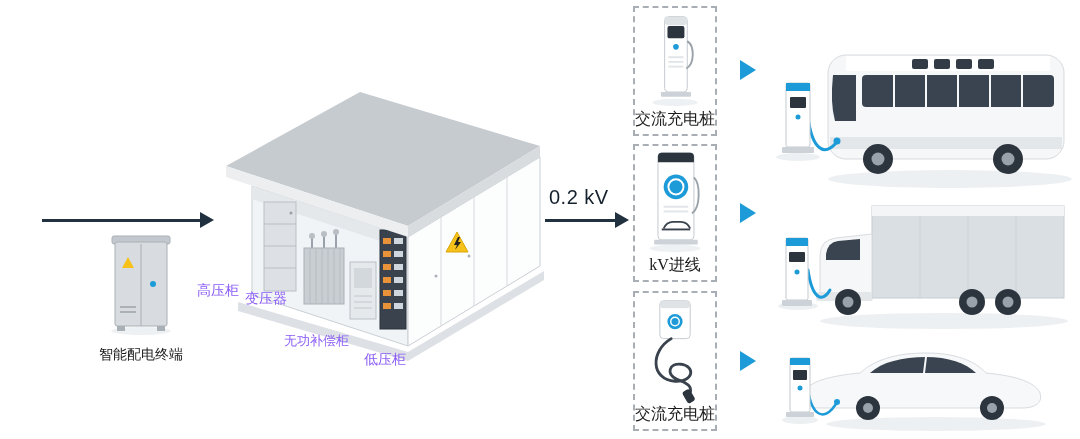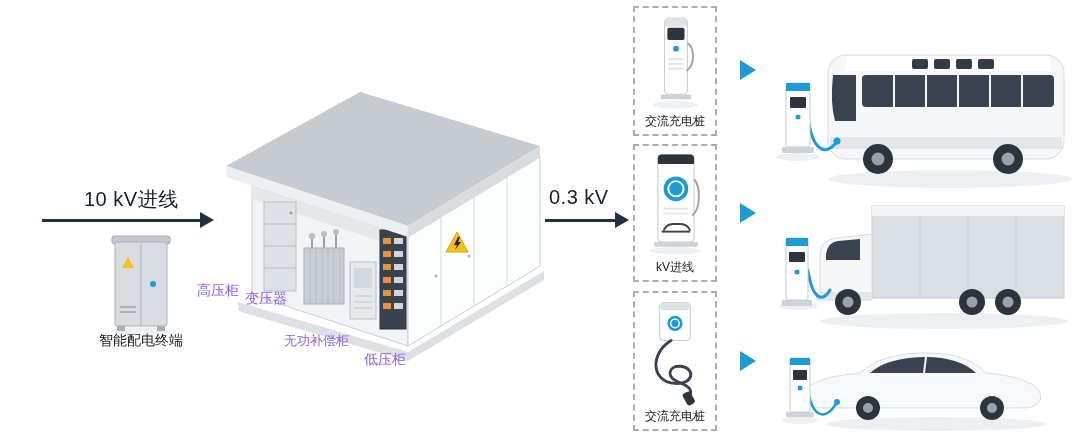--- a/index.html
+++ b/index.html
@@ -16,44 +16,43 @@
   
   .eq-label{position:absolute;font-size:14px;color:#8b5cf6;white-space:nowrap;}
   .eq-label.small{font-size:13px;}
   
   .t-label{position:absolute;font-size:14px;color:#1b1b1b;text-align:center;width:140px;}
   
   .charge-box{
     position:absolute;width:84px;box-sizing:border-box;border:2px dashed #a9aeb4;background:#fff;
     display:flex;flex-direction:column;align-items:center;justify-content:space-between;padding:3px 2px 4px;
   }
-  .cb-label{font-size:12px;font-weight:500;color:#1b1b1b;white-space:nowrap;}
+  .cb-label{font-size:16px;font-weight:500;color:#1b1b1b;white-space:nowrap;font-family:Liberation Serif, serif;}
   
   .tri{position:absolute;width:0;height:0;border-top:10px solid transparent;border-bottom:10px solid transparent;border-left:16px solid #1d9bd8;}
 </style>
 </head>
 <body>
 
 <div class="canvas">
 
   <svg class="abs" style="left:103px;top:228px" width="76" height="108" viewBox="0 0 76 108">
     <ellipse cx="38" cy="103" rx="30" ry="4" fill="#eef1f3"></ellipse>
     <rect x="9" y="8" width="58" height="8" rx="2" fill="#c2c8cd" stroke="#a9b0b6"></rect>
     <rect x="12" y="14" width="52" height="84" rx="2" fill="#d8dce0" stroke="#a9b0b6"></rect>
     <line x1="38" y1="16" x2="38" y2="98" stroke="#a9b0b6"></line>
     <polygon points="25,29 31,40 19,40" fill="#f6c21a"></polygon>
     <circle cx="50" cy="56" r="3" fill="#1d9bd8"></circle>
     <rect x="17" y="78" width="16" height="2" fill="#aab1b7"></rect>
     <rect x="17" y="83" width="16" height="2" fill="#aab1b7"></rect>
     <rect x="14" y="98" width="8" height="5" fill="#a9b0b6"></rect>
     <rect x="54" y="98" width="8" height="5" fill="#a9b0b6"></rect>
   </svg>
-  <div class="t-label" style="left:71px;top:332px">智能配电终端</div>
-
-  <div class="flow-label" style="left:84px;top:186px">10 kV进线</div>
+  <div class="t-label" style="left:71px;top:346px">智能配电终端</div>
+
   <div class="arrow" style="left:42px;top:211px;width:172px">
     <span class="shaft"></span>
     <span class="head"></span>
   </div>
 
   <svg class="abs" style="left:208px;top:52px" width="344" height="312" viewBox="0 0 344 312">
 
     <polygon points="30,250 200,300 336,219 336,228 200,309 30,259" fill="#dde1e5"></polygon>
 
     <polygon points="44,134 200,185 200,294 44,243" fill="#f1f4f6" stroke="#c9cfd4" stroke-width="1"></polygon>
@@ -122,21 +121,21 @@
     <polygon points="18,114 152,40 332,94 200,174" fill="#c6cbd0"></polygon>
     <polygon points="18,114 200,174 200,185 18,125" fill="#eceef0"></polygon>
     <polygon points="200,174 332,94 332,105 200,185" fill="#d8dcdf"></polygon>
   </svg>
 
   <div class="eq-label" style="left:197px;top:282px">高压柜</div>
   <div class="eq-label" style="left:245px;top:290px">变压器</div>
   <div class="eq-label small" style="left:284px;top:332px">无功补偿柜</div>
   <div class="eq-label" style="left:364px;top:351px">低压柜</div>
 
-  <div class="flow-label" style="left:549px;top:186px">0.3 kV</div>
+  <div class="flow-label" style="left:549px;top:186px">0.2 kV</div>
   <div class="arrow" style="left:545px;top:211px;width:84px">
     <span class="shaft"></span>
     <span class="head"></span>
   </div>
 
   <div class="charge-box" style="left:633px;top:6px;height:130px">
     <svg width="80" height="102" viewBox="0 0 84 104">
       <ellipse cx="42" cy="97" rx="24" ry="4" fill="#eef1f3"></ellipse>
       <rect x="31" y="6" width="24" height="80" rx="4" fill="#ffffff" stroke="#c2c8cd"></rect>
       <rect x="31" y="6" width="24" height="9" rx="4" fill="#dfe3e6"></rect>

